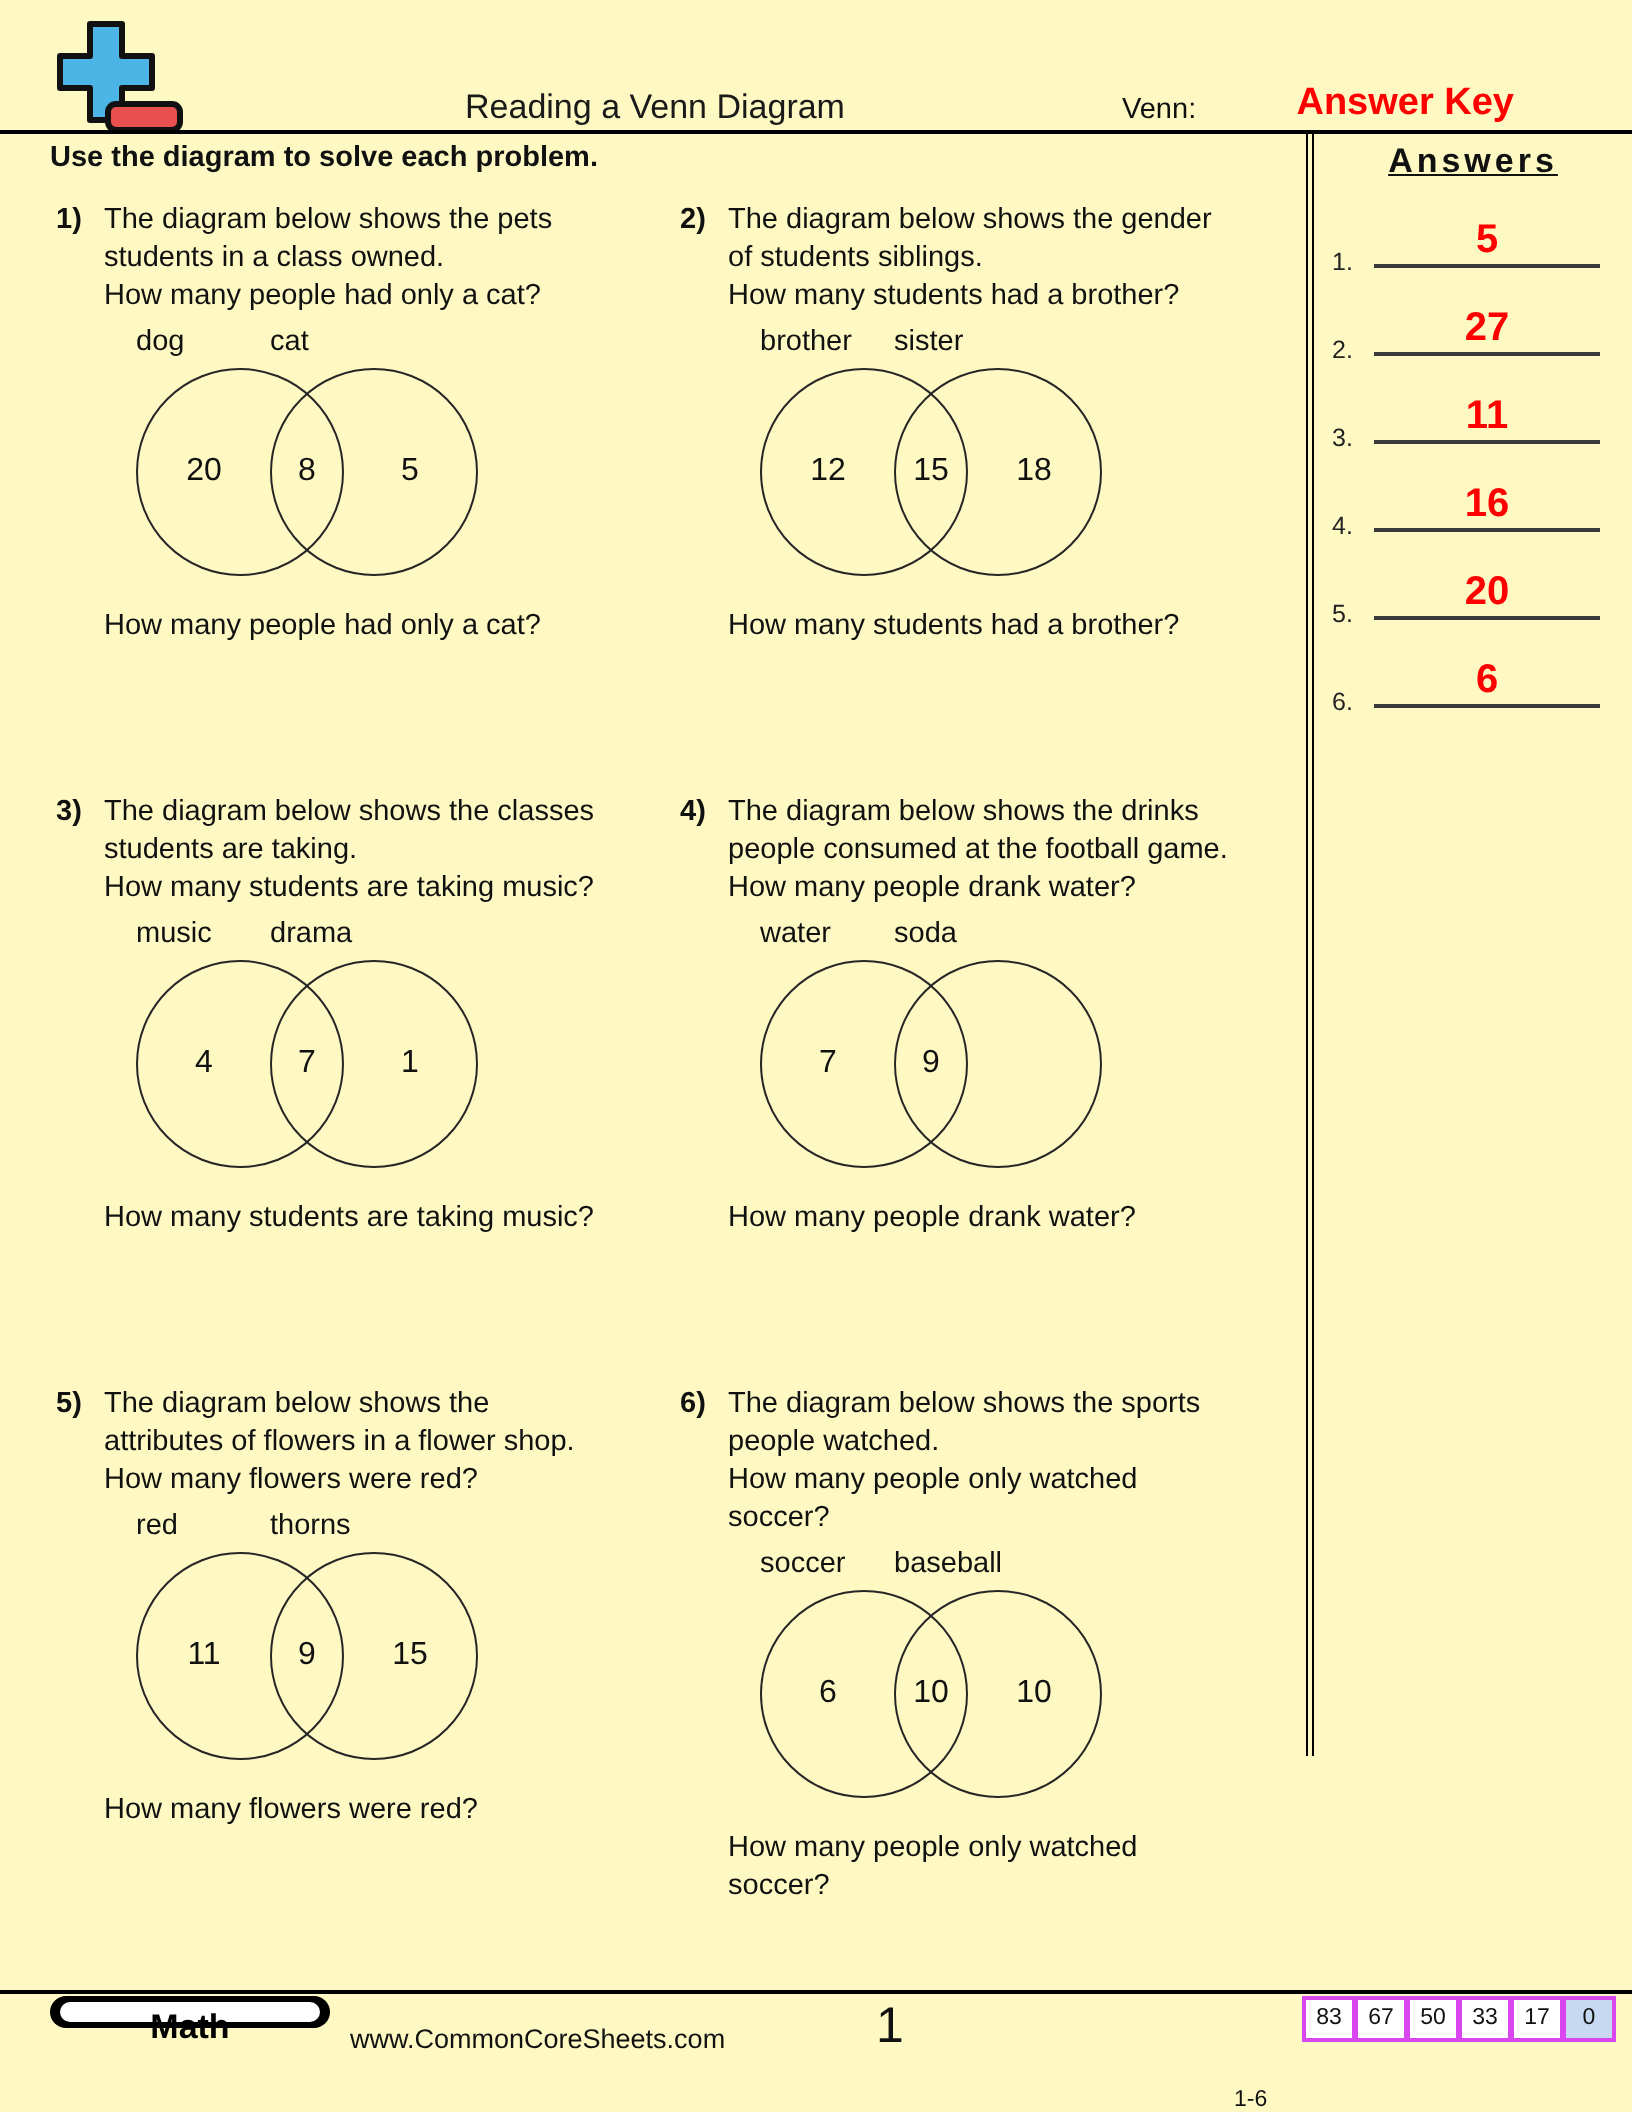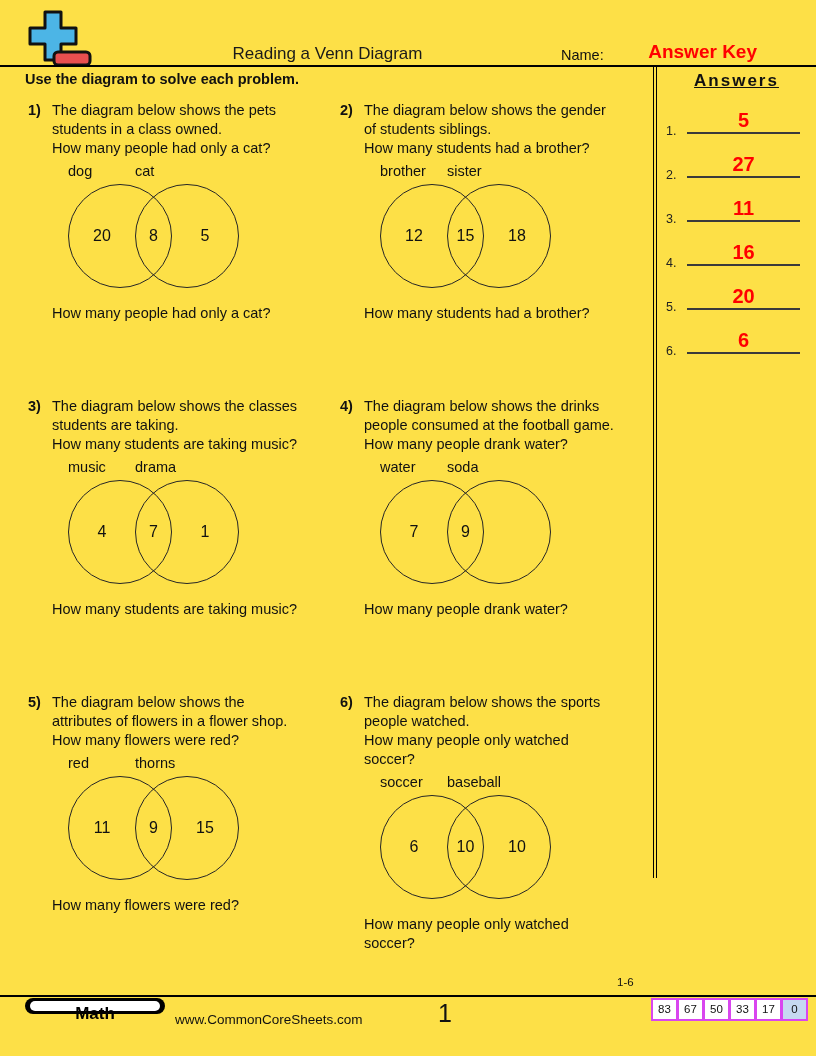--- a/index.html
+++ b/index.html
@@ -1,19 +1,19 @@
 <!DOCTYPE html>
 <html><head>
 <meta charset="utf-8">
 <style>
   html,body { margin:0; padding:0; background:#fff; }
   .page {
     position:relative; width:816px; height:1056px;
     font-family:"Liberation Sans", sans-serif; color:#111;
-    background:#fde047; overflow:hidden;
+    background:#fef9c3; overflow:hidden;
   }
 
   
   .logo { position:absolute; left:14px; top:8px; }
   .page-title {
     position:absolute; left:0; top:44px; width:655px;
     text-align:center; font-size:17px; color:#1a1a1a;
   }
   .name-label { position:absolute; left:561px; top:47px; font-size:14.5px; }
   .name-value {
@@ -76,41 +76,41 @@
     position:absolute; left:25px; top:998px; width:140px; height:16px;
     background:#000; border-radius:9px;text-decoration:underline;
   }
   .math-badge-pill {
     position:absolute; left:5px; top:3px; right:5px; bottom:3px;
     background:#fff; border-radius:14px; text-align:center;
     font-size:17px; font-weight:bold; line-height:26px; color:#000;
   }
   .site-url { position:absolute; left:175px; top:1012px; font-size:13.5px; }
   .page-number { position:absolute; left:380px; top:999px; width:130px; text-align:center; font-size:25px; }
-  .range-label { position:absolute; left:617px; top:976px; font-size:11.5px; }
+  .range-label { position:absolute; left:617px; top:1044px; font-size:11.5px; }
   .score-boxes { position:absolute; left:652px; top:998px; display:flex; }
   .score-box {
     width:23px; height:19px; border:2px solid #d946ef; margin-left:-1px;
     text-align:center; line-height:19px; font-size:11.5px; background:#fff;
   }
   .score-box.last { background:#c6d9f1; }
 </style>
 </head>
 <body>
 
 <div class="page">
 
   <div class="logo">
     <svg width="82" height="60" viewBox="0 0 82 60">
       <path d="M31 4 h16 v16 h15 v16 h-15 v16 h-16 v-16 h-15 v-16 h15 z" fill="#4cb5e6" stroke="#111" stroke-width="3" stroke-linejoin="round"></path>
       <rect x="40" y="44" width="36" height="13" rx="4" fill="#e84f4f" stroke="#111" stroke-width="3"></rect>
     </svg>
   </div>
   <div class="page-title">Reading a Venn Diagram</div>
-  <div class="name-label">Name:</div>
+  <div class="name-label">Venn:</div>
   <div class="name-value">Answer Key</div>
   <div class="header-line"></div>
   <div class="instruction">Use the diagram to solve each problem.</div>
 
   <div class="problem p1">
     <div class="problem-head">
       <div class="problem-number">1)</div>
       <div class="problem-text">The diagram below shows the pets
 students in a class owned.
 How many people had only a cat?</div>

